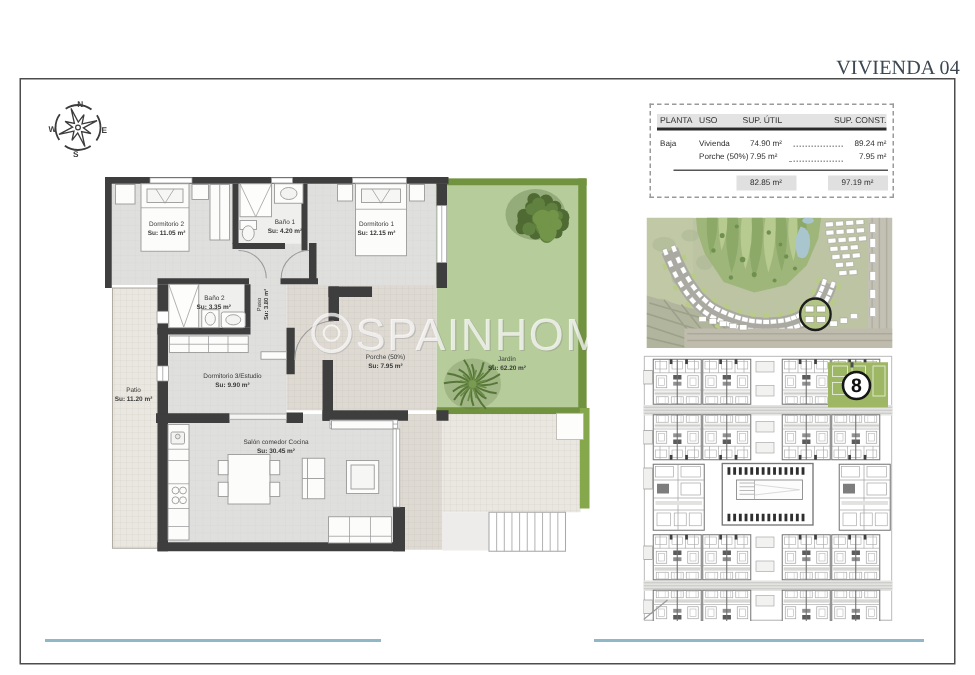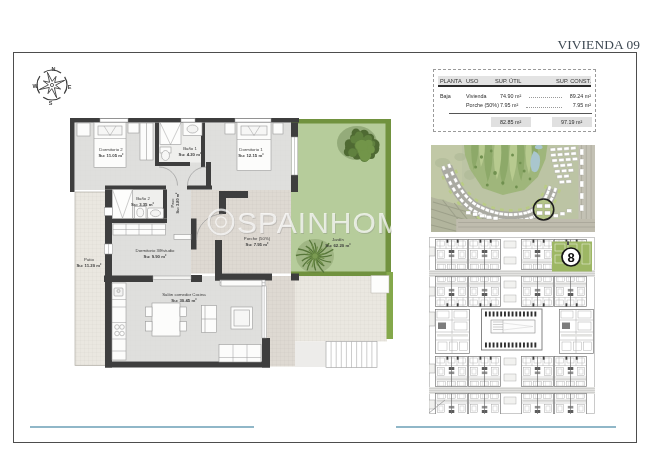--- a/index.html
+++ b/index.html
@@ -6,21 +6,21 @@
   body{width:650px;height:450px;position:relative;overflow:hidden;
        font-family:"Liberation Sans", sans-serif;}
   .abs{position:absolute;}
   .t{position:absolute;white-space:nowrap;color:#2e2e2e;}
 </style>
 </head>
 <body>
 
 <div class="abs" style="left:13px;top:52px;width:622px;height:389px;border:1.8px solid #4d4d4d;"></div>
 
-<div class="t" style="right:10px;top:36.5px;font-family:'Liberation Serif',serif;font-size:13.4px;color:#3d4852;letter-spacing:0.1px;">VIVIENDA 09</div>
+<div class="t" style="right:10px;top:36.5px;font-family:'Liberation Serif',serif;font-size:13.4px;color:#3d4852;letter-spacing:0.1px;">VIVIENDA 04</div>
 
 <div class="abs" style="left:433px;top:69px;width:161px;height:61px;border:1px dashed #9a9a9a;"></div>
 
 <div class="abs" style="left:438px;top:76px;width:153px;height:9px;background:#e3e3e3;"></div>
 <div class="abs" style="left:438px;top:85px;width:153px;height:1.5px;background:#2a2a2a;"></div>
 
 <div class="t" style="left:440px;top:77.5px;font-size:5.7px;color:#333;">PLANTA</div>
 <div class="t" style="left:466px;top:77.5px;font-size:5.7px;color:#333;">USO</div>
 <div class="t" style="left:495px;top:77.5px;font-size:5.7px;color:#333;">SUP. ÚTIL</div>
 <div class="t" style="left:591px;top:77.5px;font-size:5.7px;color:#333;transform:translateX(-100%);">SUP. CONST.</div>

